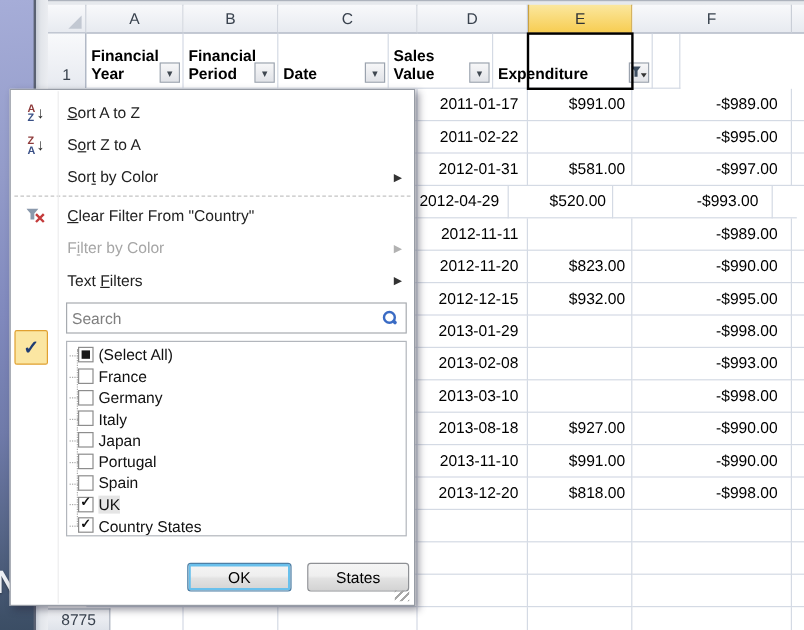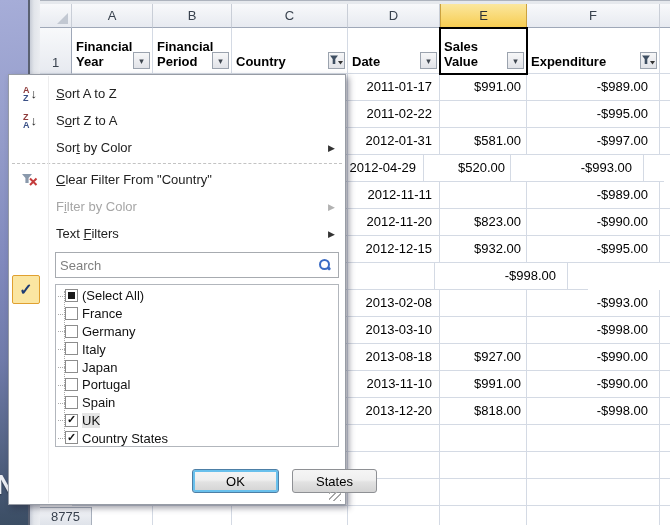--- a/index.html
+++ b/index.html
@@ -95,21 +95,21 @@
   .opt::before{content:"";position:absolute;left:2px;top:50%;width:7px;border-top:1px dotted #A9A9A9;}
   .cb{position:absolute;left:9px;top:2px;width:13px;height:13px;box-sizing:border-box;border:1px solid #8D8D8D;
       background:#fff;display:flex;align-items:center;justify-content:center;}
   .opt.ind .cb::after{content:"";position:absolute;inset:2px;background:#1A1A1A;}
   .cb .tick{font-size:11px;font-weight:bold;color:#111;line-height:11px;margin-top:-1px;}
   .opt.focused .olabel{background:#e5e5e5;}
 
   .btn{position:absolute;top:394px;height:24px;box-sizing:border-box;border-radius:3px;
       background:linear-gradient(#F5F5F5 0%,#EFEFEF 45%,#E2E2E2 55%,#D3D3D3 100%);
       border:1px solid #8E9094;font-size:13px;color:#000;display:flex;align-items:center;justify-content:center;
-      font-family:"Liberation Sans",sans-serif;padding:0;margin-left:36px;}
+      font-family:"Liberation Sans",sans-serif;padding:0;}
   .btn.ok{left:147px;width:87px;border:1px solid #4D7FA6;box-shadow:inset 0 0 0 2px #69C0EC;}
   .btn.cancel{left:247px;width:85px;}
 
   .grip{position:absolute;right:4px;bottom:3px;width:12px;height:9px;
       background:repeating-linear-gradient(135deg,#A6A6A6 0 1.5px,transparent 1.5px 4.5px);}
 
   .check-gutter{position:absolute;left:3px;top:200px;width:28px;height:29px;box-sizing:border-box;
       background:#FBE6A2;border:1px solid #E0A030;border-radius:2px;
       display:flex;align-items:center;justify-content:center;
       color:#1F3C73;font-weight:bold;font-size:16px;}
@@ -141,29 +141,20 @@
     <div class="r1c" style="width:81px">
       <span>Financial Year</span>
       <button class="fbtn">
         <span>▾</span>
       </button>
     </div>
     <div class="r1c" style="width:79px">
       <span>Financial Period</span>
       <button class="fbtn">
         <span>▾</span>
-      </button>
-    </div>
-    <div class="r1c" style="width:116px">
-      <span>Country</span>
-      <button class="fbtn">
-        <svg width="13" height="11">
-          <polygon points="0,0.5 8,0.5 5.3,4 5.3,9 2.7,9 2.7,4" fill="#3F4F62"></polygon>
-          <polygon points="8,6 13,6 10.5,9.5" fill="#333"></polygon>
-        </svg>
       </button>
     </div>
     <div class="r1c" style="width:92px">
       <span>Date</span>
       <button class="fbtn">
         <span>▾</span>
       </button>
     </div>
     <div class="r1c" style="width:87px">
       <span>Sales Value</span>
@@ -259,20 +250,21 @@
     <div class="dc c-sales" style="width:87px">$932.00</div>
     <div class="dc c-exp" style="width:133px">-$995.00</div>
     <div class="dc" style="width:20px;border-right:none"></div>
   </div>
 
   <div class="drow">
     <div class="dc rhsp" style="width:32px"></div>
     <div class="dc" style="width:81px"></div>
     <div class="dc" style="width:79px"></div>
     <div class="dc" style="width:116px"></div>
+    <div class="dc c-date" style="width:92px">2013-01-29</div>
     <div class="dc c-sales" style="width:87px"></div>
     <div class="dc c-exp" style="width:133px">-$998.00</div>
     <div class="dc" style="width:20px;border-right:none"></div>
   </div>
 
   <div class="drow">
     <div class="dc rhsp" style="width:32px"></div>
     <div class="dc" style="width:81px"></div>
     <div class="dc" style="width:79px"></div>
     <div class="dc" style="width:116px"></div>

